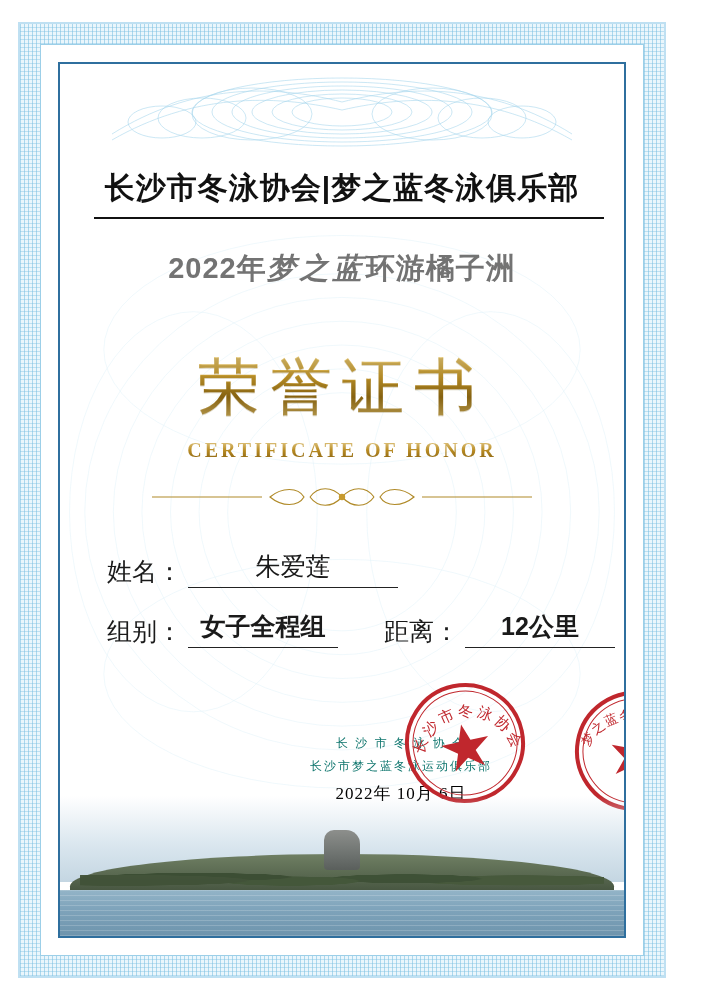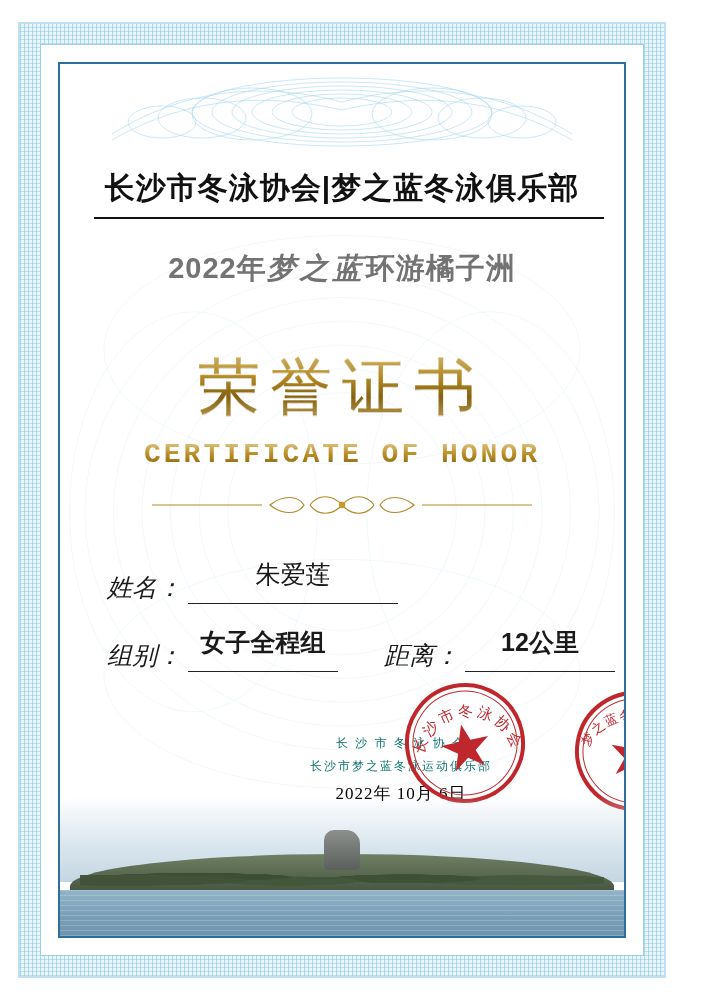--- a/index.html
+++ b/index.html
@@ -114,24 +114,24 @@
     letter-spacing: 10px;
     font-family: "Liberation Sans", sans-serif;
     background: linear-gradient(180deg, #f5e3a8 0%, #c79a2d 38%, #8a6410 62%, #e8cf88 100%);
     -webkit-background-clip: text;
     background-clip: text;
     color: transparent;
     text-shadow: 0 1px 0 rgba(120,90,20,0.25);
   }
   .honor-sub {
     margin-top: 10px;
-    font-size: 28px;
+    font-size: 20px;
     letter-spacing: 3px;
     font-weight: bold;
-    font-family: Liberation Mono, monospace;
+    font-family: Liberation Serif, serif;
     background: linear-gradient(180deg, #e9d49a 0%, #b98c24 50%, #7d590d 100%);
     -webkit-background-clip: text;
     background-clip: text;
     color: transparent;
   }
 
   .divider {
     margin: 22px auto 0 auto;
     width: 380px;
     height: 26px;
@@ -146,28 +146,27 @@
   }
   .field-row {
     display: flex;
     align-items: flex-end;
     margin-bottom: 22px;
   }
   .field-label {
     font-size: 25px;
     font-family: "Liberation Sans", sans-serif;
     white-space: nowrap;
-    font-style: italic;
   }
   .field-value {
     flex: 1 1 auto;
     border-bottom: 1.5px solid #222222;
     text-align: center;
     font-size: 25px;
-    padding-bottom: 12px;
+    padding-bottom: 4px;
     margin: 0 6px;
     font-family: "Liberation Serif", serif;
   }
   .field-value.cn {
     font-family: "Liberation Sans", sans-serif;
   }
   .row-1 .field-value { max-width: 210px; flex: 0 0 210px; }
   .row-2 .field-value { flex: 0 0 150px; font-weight: bold; }
   .row-2 .field-label.second { margin-left: 40px; }
   .row-3 .field-value { flex: 0 0 150px; }

